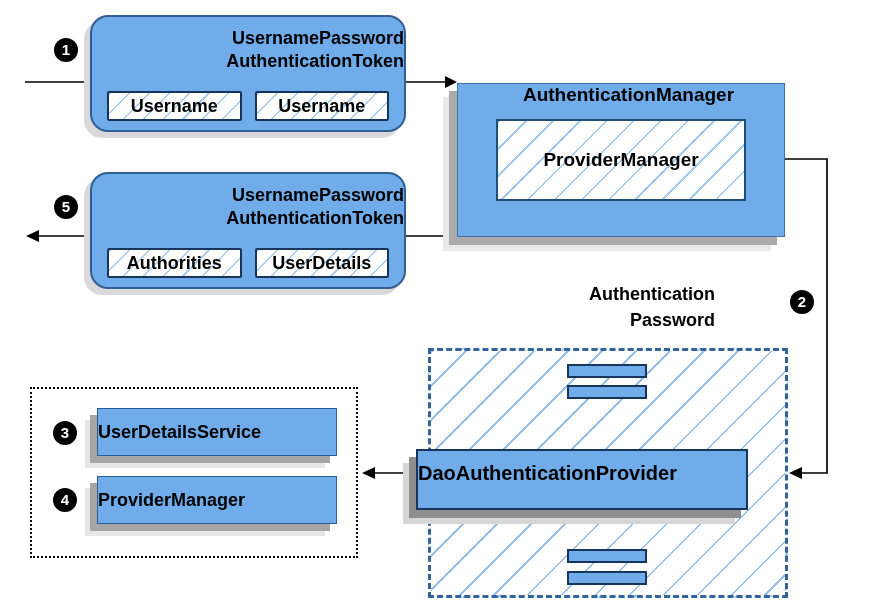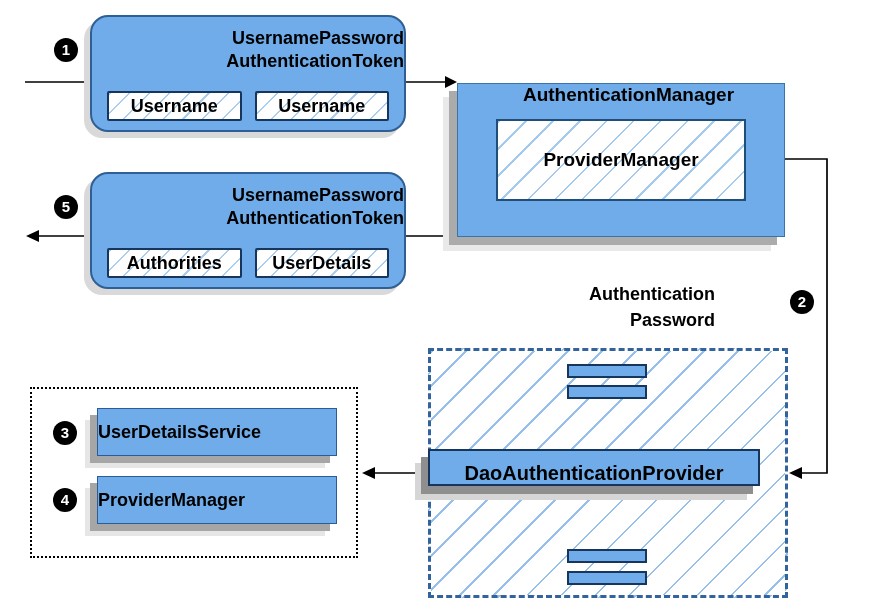--- a/index.html
+++ b/index.html
@@ -53,23 +53,23 @@
     border:3px dashed var(--dashed-border);
     background:
       repeating-linear-gradient(135deg, rgba(131,181,230,.85) 0 1.8px, transparent 1.8px 24px),
       #fff;
   }
   .slot-bar{
     left:0;top:0;width:80px;height:14px;box-sizing:border-box;
     background:var(--box-blue);border:2px solid var(--border-dark);
   }
   #dao{
-    left:428px;top:449px;width:332px;height:37px;box-sizing:border-box;
+    left:416px;top:449px;width:332px;height:61px;box-sizing:border-box;
     background:var(--box-blue);border:2px solid var(--border-dark);
-    text-align:center;font-size:20px;line-height:45px;
+    font-size:20px;line-height:45px;
     box-shadow:-7px 8px 0 #8F8F8F,-13px 14px 0 #D6D6D6;
   }
   
   #dottedbox{left:30px;top:387px;width:328px;height:171px;box-sizing:border-box;border:2px dotted #000;}
   .dep-box{
     left:97px;width:240px;height:48px;box-sizing:border-box;
     background:var(--box-blue);border:1px solid #2A5D97;
     font-size:18px;line-height:46px;
     box-shadow:-7px 7px 0 #A6A6A6,-12px 12px 0 #E6E6E6;
   }

